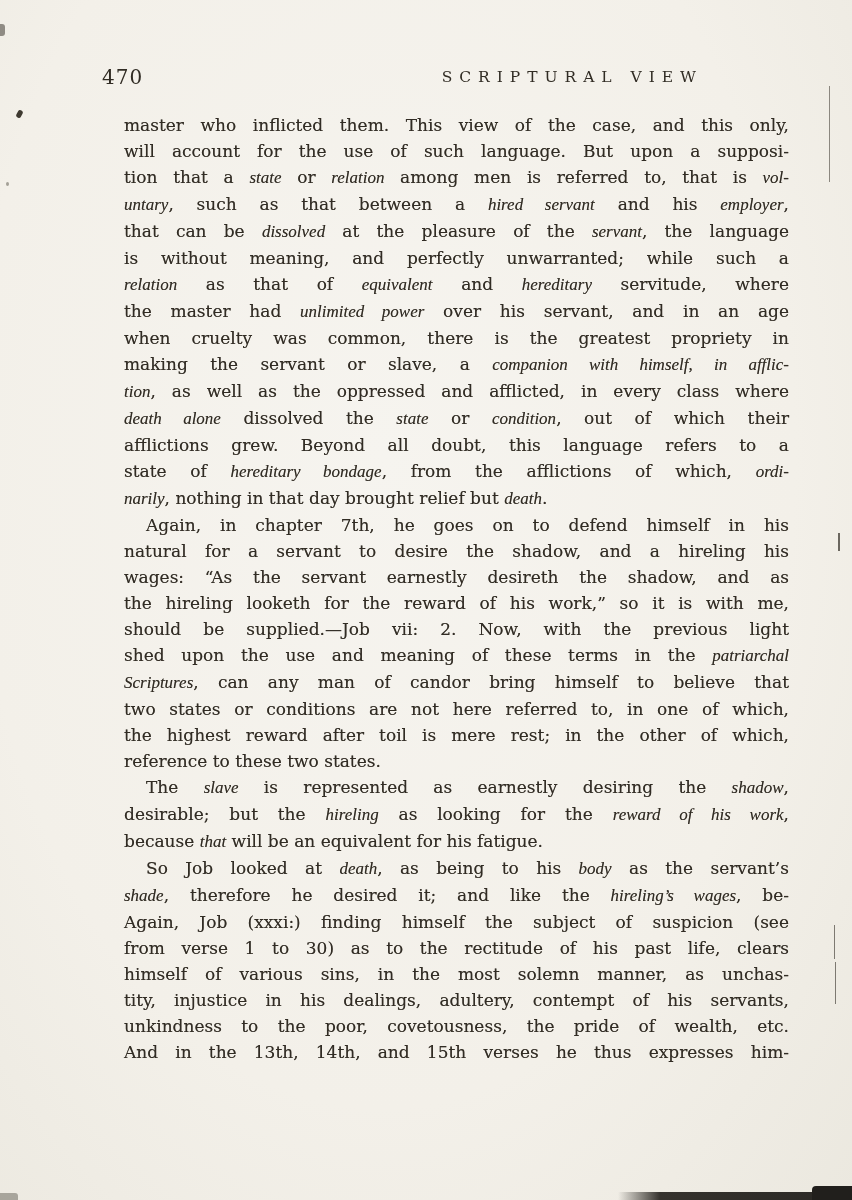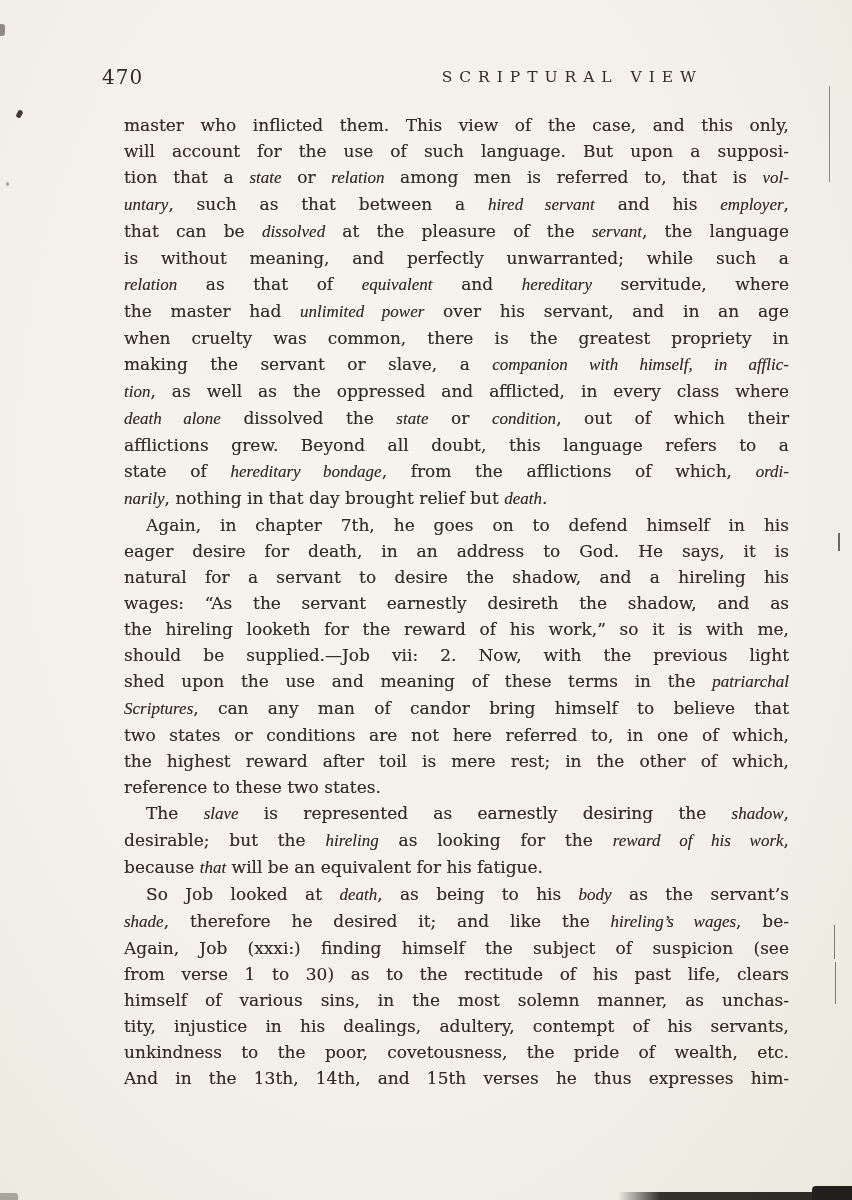--- a/index.html
+++ b/index.html
@@ -63,21 +63,20 @@
       <div class="line"><span class="it">relation</span><span> as that of </span><span class="it">equivalent</span><span> and </span><span class="it">hereditary</span><span> servitude, where</span></div>
       <div class="line"><span>the master had </span><span class="it">unlimited power</span><span> over his servant, and in an age</span></div>
       <div class="line"><span>when cruelty was common, there is the greatest propriety in</span></div>
       <div class="line"><span>making the servant or slave, a </span><span class="it">companion with himself, in afflic-</span></div>
       <div class="line"><span class="it">tion</span><span>, as well as the oppressed and afflicted, in every class where</span></div>
       <div class="line"><span class="it">death alone</span><span> dissolved the </span><span class="it">state</span><span> or </span><span class="it">condition</span><span>, out of which their</span></div>
       <div class="line"><span>afflictions grew.  Beyond all doubt, this language refers to a</span></div>
       <div class="line"><span>state of </span><span class="it">hereditary bondage</span><span>, from the afflictions of which, </span><span class="it">ordi-</span></div>
       <div class="line plast"><span class="it">narily</span><span>, nothing in that day brought relief but </span><span class="it">death</span><span>.</span></div>
       <div class="line indent"><span>Again, in chapter 7th, he goes on to defend himself in his</span></div>
-      <div class="line"><span>eager desire for death, in an address to God.  He says, it is</span></div>
       <div class="line"><span>natural for a servant to desire the shadow, and a hireling his</span></div>
       <div class="line"><span>wages: “As the servant earnestly desireth the shadow, and as</span></div>
       <div class="line"><span>the hireling looketh for the reward of his work,” so it is with me,</span></div>
       <div class="line"><span>should be supplied.—Job vii: 2.  Now, with the previous light</span></div>
       <div class="line"><span>shed upon the use and meaning of these terms in the </span><span class="it">patriarchal</span></div>
       <div class="line"><span class="it">Scriptures</span><span>, can any man of candor bring himself to believe that</span></div>
       <div class="line"><span>two states or conditions are not here referred to, in one of which,</span></div>
       <div class="line"><span>the highest reward after toil is mere rest; in the other of which,</span></div>
       <div class="line plast"><span>reference to these two states.</span></div>
       <div class="line indent"><span>The </span><span class="it">slave</span><span> is represented as earnestly desiring the </span><span class="it">shadow</span><span>,</span></div>

